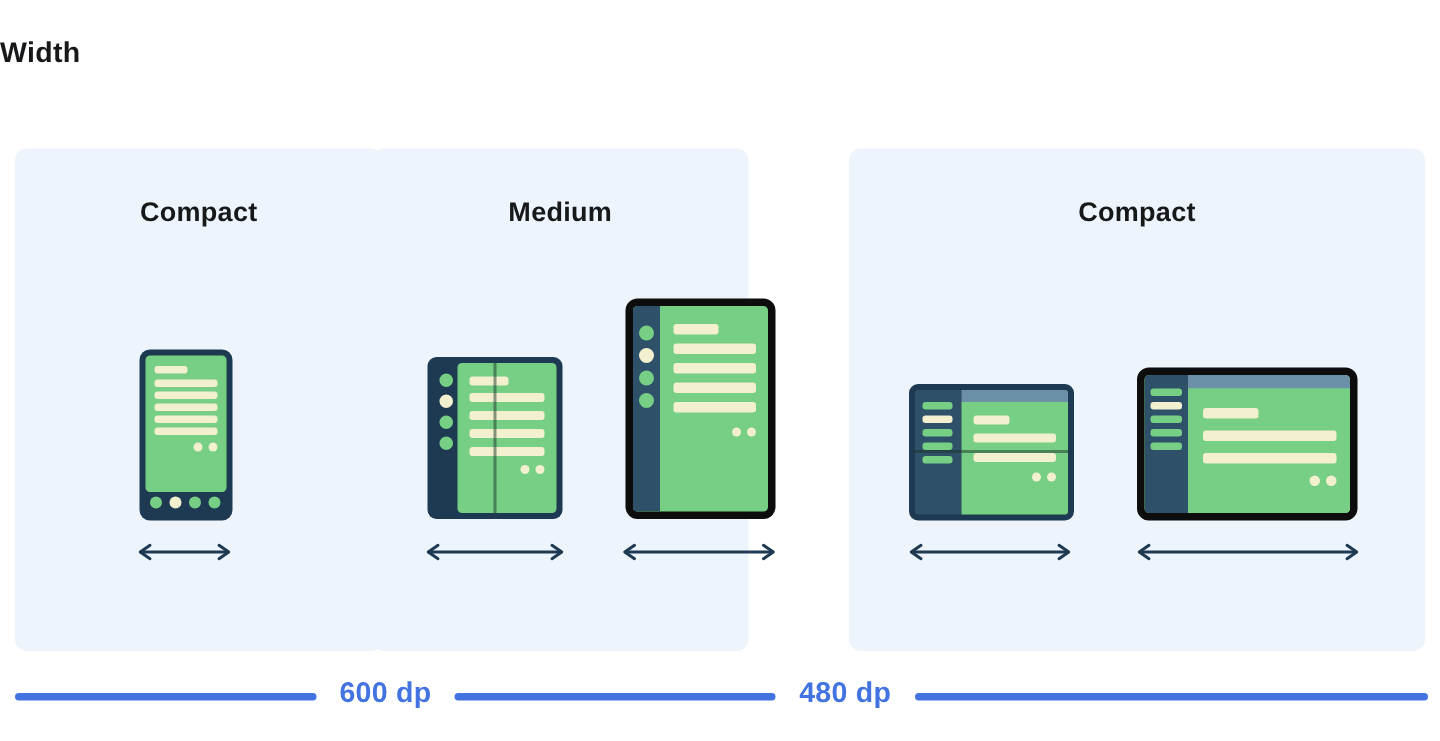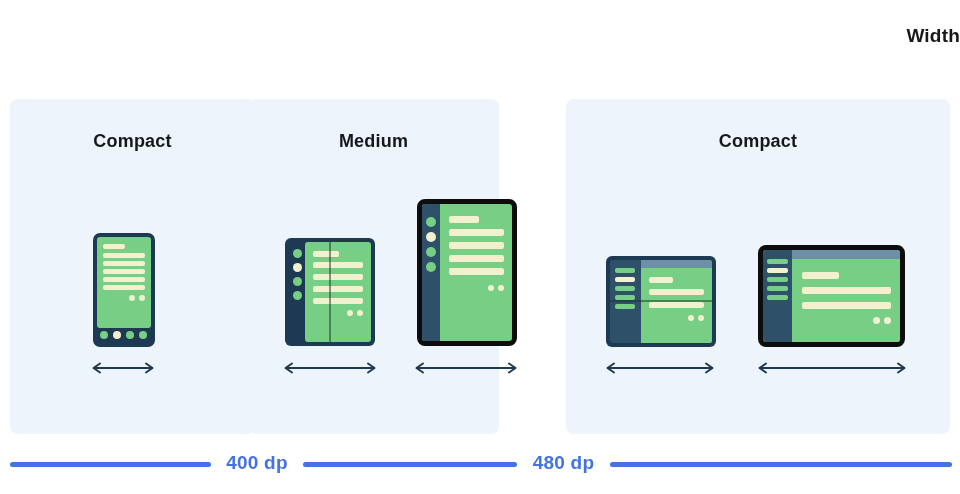--- a/index.html
+++ b/index.html
@@ -1,21 +1,21 @@
 <!DOCTYPE html>
 <html><head>
 <meta charset="utf-8">
 <style>
   html,body{margin:0;padding:0;background:#ffffff;}
   .stage{
     position:relative;width:960px;height:494px;background:#ffffff;
     font-family:"Liberation Sans", sans-serif;overflow:hidden;
   }
   
-  .header{position:absolute;top:25px;left:0;width:100%;text-align:right;}
+  .header{position:absolute;top:25px;left:0;width:100%;text-align:left;}
   .title{font-size:19px;font-weight:700;color:#17181a;letter-spacing:.2px;}
   .subtitle{font-size:19px;font-weight:700;color:#8b9199;margin-top:8px;letter-spacing:.2px;}
 
   
   .panel{position:absolute;top:99px;height:335px;background:#edf4fc;border-radius:8px;}
   .panel.compact{left:10px;width:245px;}
   .panel.medium{left:248px;width:251px;}
   .panel.expanded{left:566px;width:384px;}
   .panel-label{position:absolute;top:32px;left:0;width:100%;text-align:center;
     font-size:18px;font-weight:700;color:#17181a;letter-spacing:.2px;}
@@ -266,18 +266,18 @@
     <div class="arrow" style="left:190px;">
       <svg width="152" height="14" viewBox="0 0 152 14">
         <line x1="4" y1="7" x2="148" y2="7"></line>
         <polyline points="10,2.5 3.5,7 10,11.5"></polyline>
         <polyline points="142,2.5 148.5,7 142,11.5"></polyline>
       </svg>
     </div>
   </div>
 
   <div class="ruler-seg seg1"></div>
-  <div class="ruler-label bp600">400 dp</div>
+  <div class="ruler-label bp600">600 dp</div>
   <div class="ruler-seg seg2"></div>
   <div class="ruler-label bp840">480 dp</div>
   <div class="ruler-seg seg3"></div>
 
 </div>
 
 </body></html>

